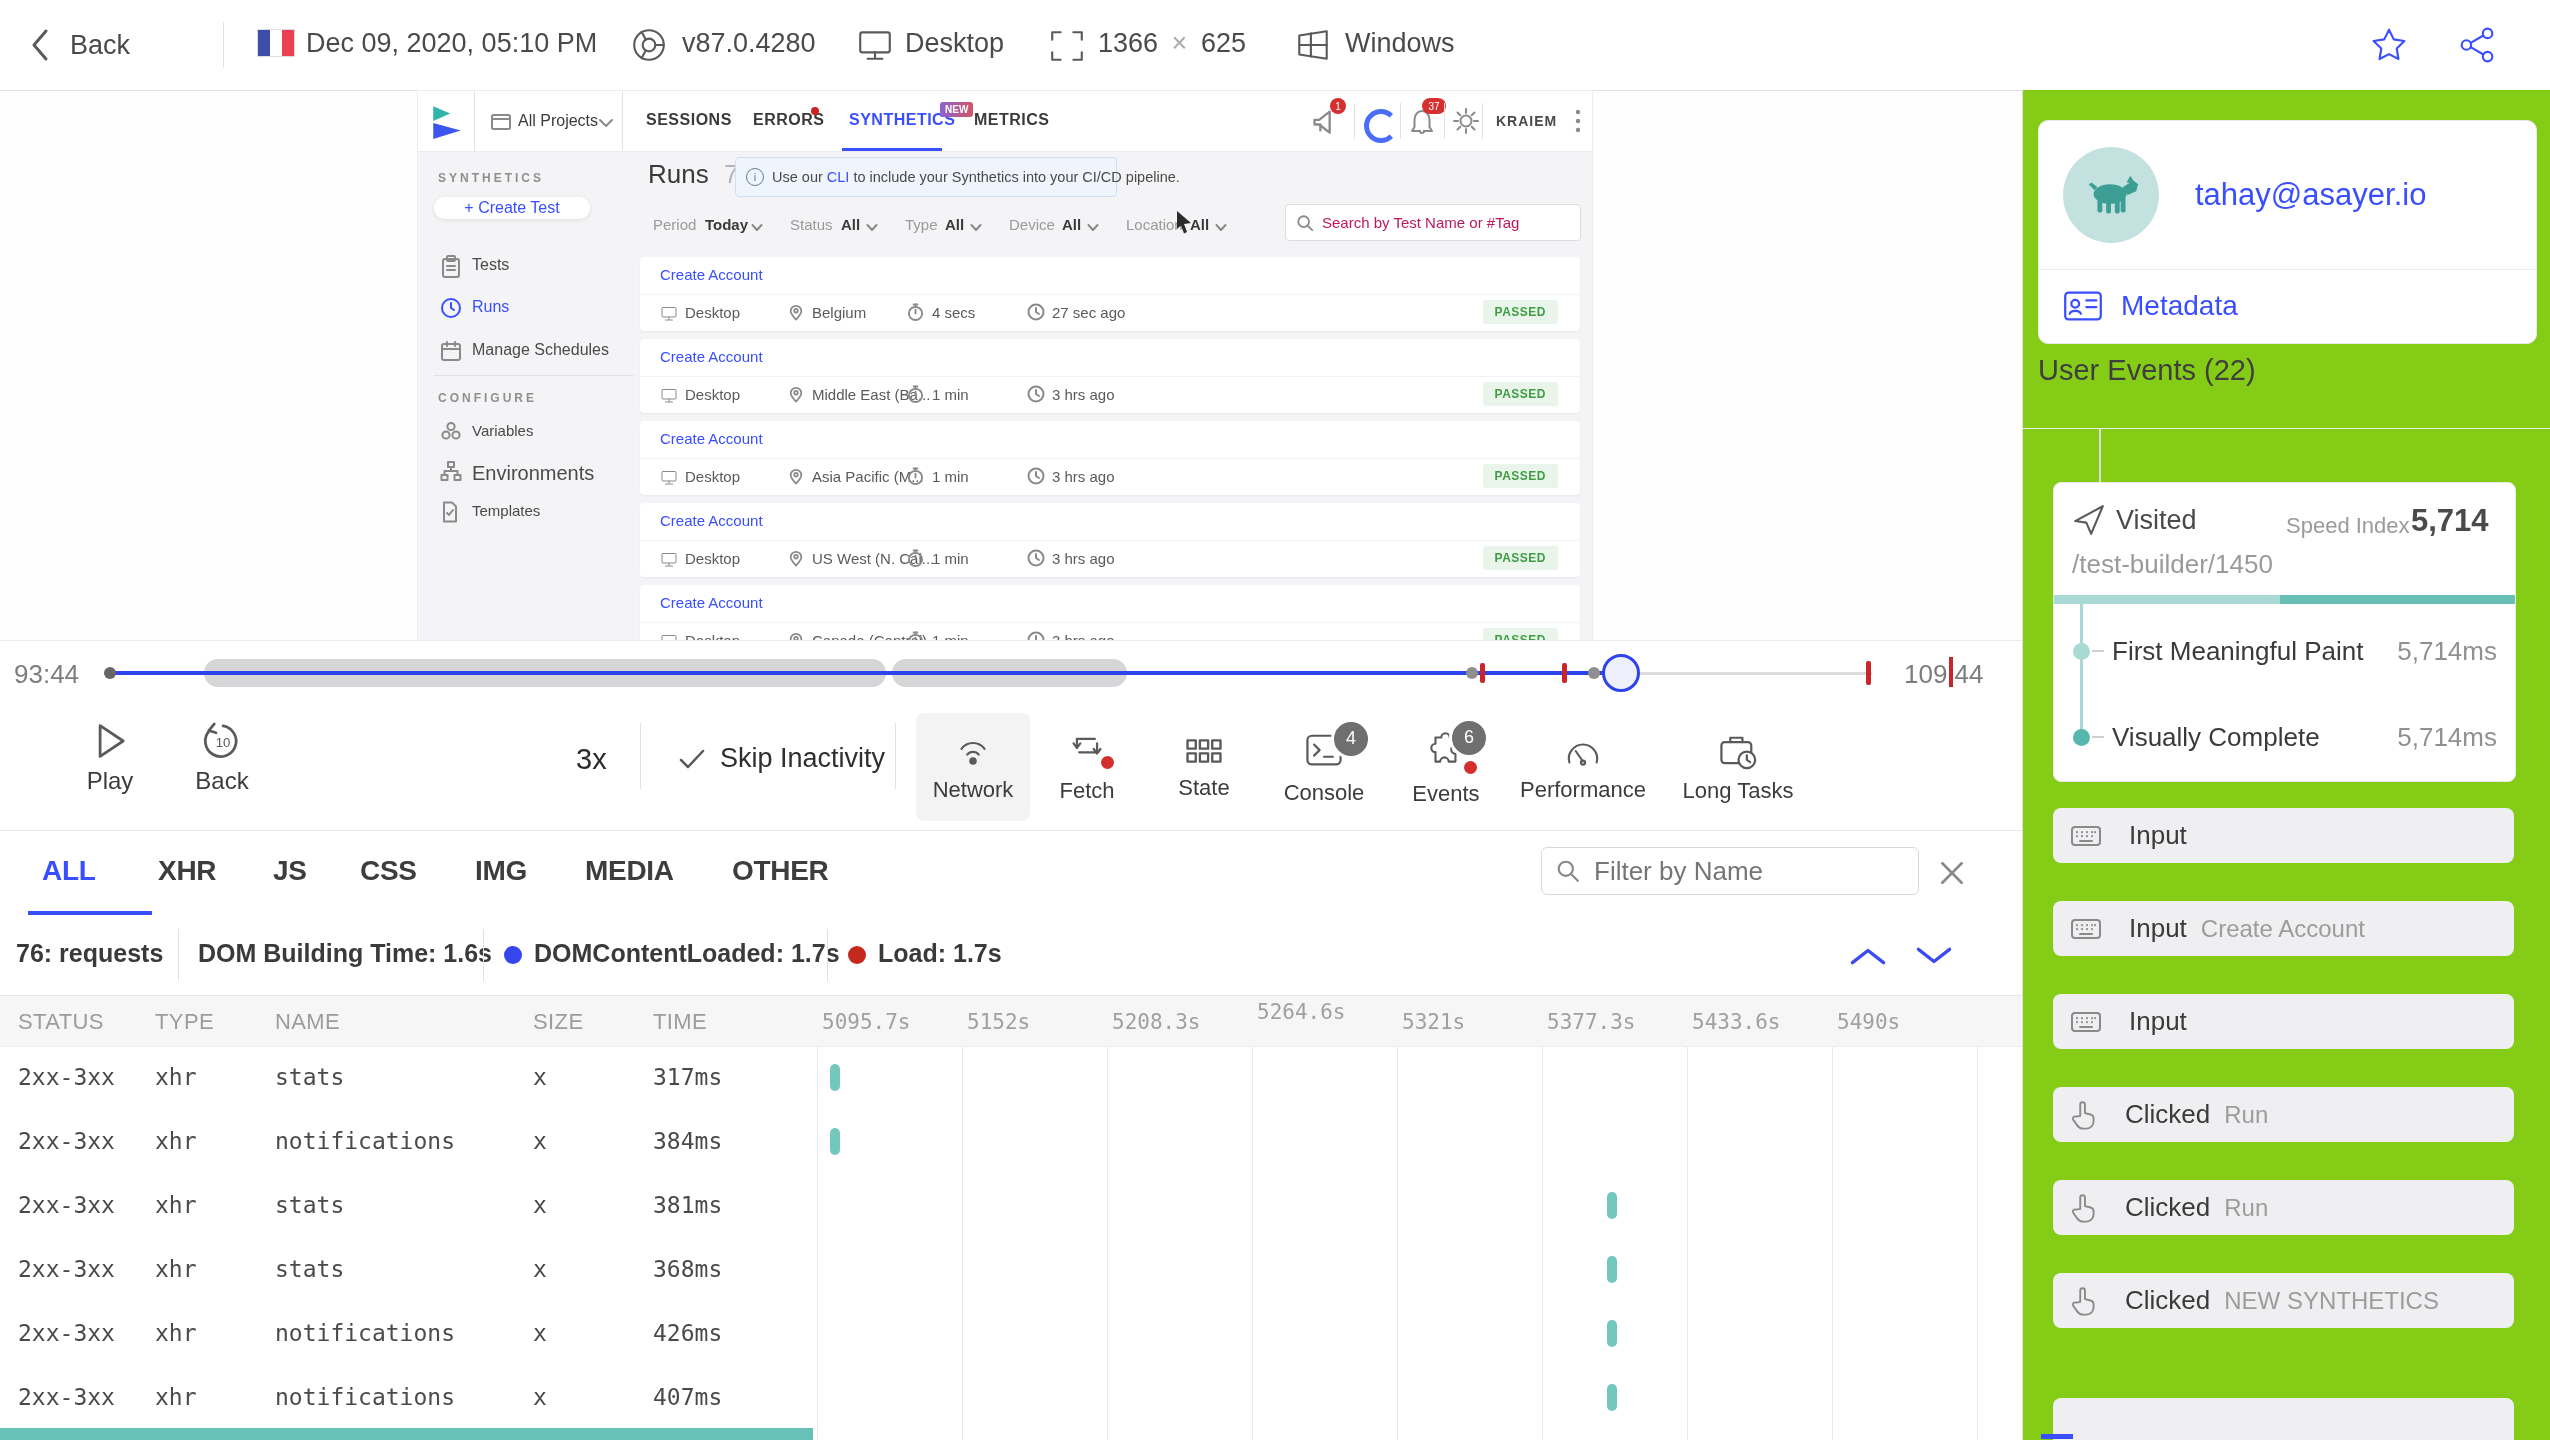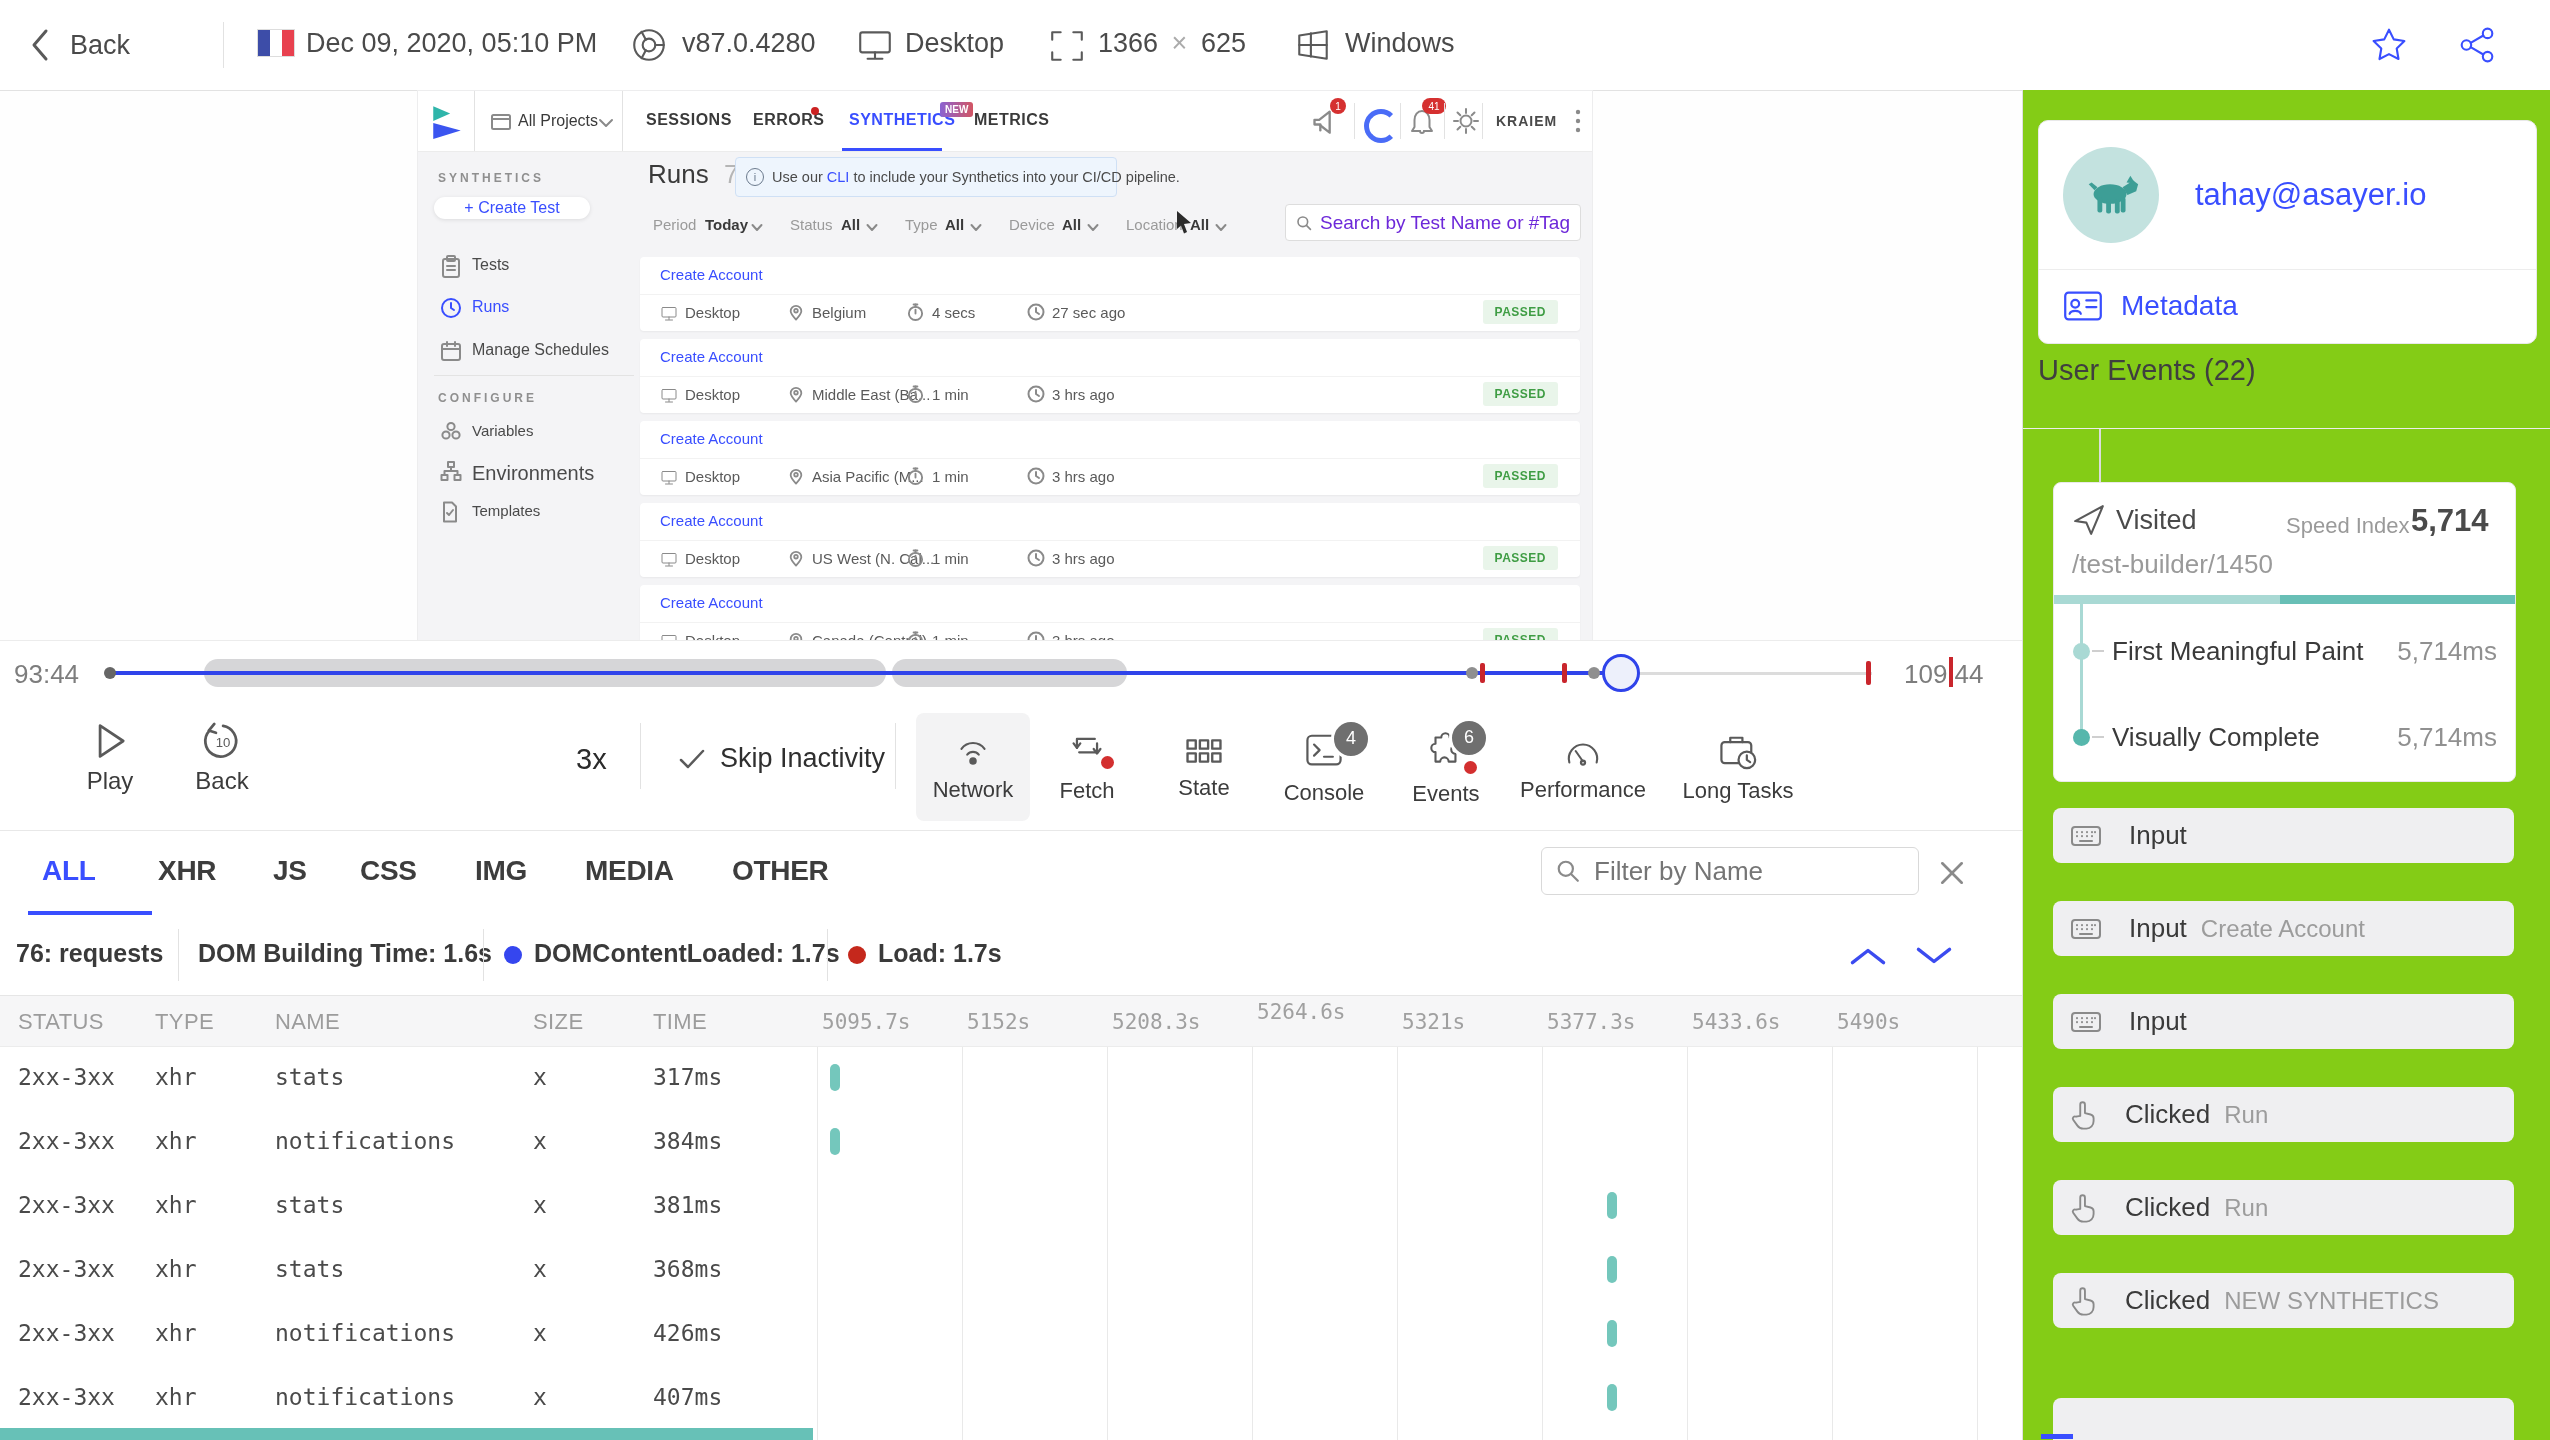--- a/index.html
+++ b/index.html
@@ -156,21 +156,21 @@
             <path d="M8 14 v5"></path>
         </svg>
         <span class="abs" style="left:912px;top:7px;width:16px;height:16px;border-radius:50%;background:#d53030;color:#fff;font-size:10px;display:flex;align-items:center;justify-content:center">1</span>
         <div class="vdiv abs" style="left:936px;top:12px;height:36px"></div>
         <div class="abs" style="left:946px;top:18px;width:24px;height:24px;border-radius:50%;border:5px solid #4a6cf7;border-right-color:transparent"></div>
         <div class="vdiv abs" style="left:982px;top:12px;height:36px"></div>
         <svg class="ic ic-gray abs" style="left:990px;top:15px" width="28" height="30" viewBox="0 0 28 30">
           <path d="M12 25 h-8 l2.5-4 v-7 c0-5 3-9 7.5-9 s7.5 4 7.5 9 v7 l2.5 4 h-8"></path>
             <path d="M12 25 a2 2 0 0 0 4 0"></path>
         </svg>
-        <span class="abs" style="left:1004px;top:7px;min-width:18px;height:16px;padding:0 3px;border-radius:8px;background:#d53030;color:#fff;font-size:10px;display:flex;align-items:center;justify-content:center">41</span>
+        <span class="abs" style="left:1004px;top:7px;min-width:18px;height:16px;padding:0 3px;border-radius:8px;background:#d53030;color:#fff;font-size:10px;display:flex;align-items:center;justify-content:center">37</span>
         <div class="vdiv abs" style="left:1026px;top:12px;height:36px"></div>
         <svg class="ic ic-gray abs" style="left:1034px;top:16px" width="28" height="28" viewBox="0 0 28 28">
           <circle cx="14" cy="14" r="5.5"></circle>
           <path d="M14 2 v4 M14 22 v4 M2 14 h4 M22 14 h4 M5.5 5.5 l2.8 2.8 M19.7 19.7 l2.8 2.8 M22.5 5.5 l-2.8 2.8 M8.3 19.7 l-2.8 2.8"></path>
         </svg>
         <div class="vdiv abs" style="left:1064px;top:12px;height:36px"></div>
         <span class="abs" style="left:1078px;top:22px;font-size:14px;font-weight:600;letter-spacing:1px;color:#4a4a4a">KRAIEM</span>
         <svg class="abs" style="left:1156px;top:17px" width="8" height="26" viewBox="0 0 8 26">
           <circle cx="4" cy="4" r="2.2" fill="#8a8a8a"></circle>
             <circle cx="4" cy="13" r="2.2" fill="#8a8a8a"></circle>
@@ -255,21 +255,21 @@
       <span class="filter-val abs" style="left:772px;top:125px">All</span>
       <svg class="ic ic-gray abs" style="left:797px;top:132px" width="12" height="9" viewBox="0 0 12 9">
           <polyline points="1.5,2 6,7 10.5,2"></polyline>
         </svg>
 
       <div class="abs" style="left:867px;top:113px;width:296px;height:37px;background:#fff;border:1px solid #ddd;border-radius:4px;display:flex;align-items:center;padding:0 10px;box-sizing:border-box;gap:8px">
         <svg class="ic ic-gray" width="18" height="18" viewBox="0 0 20 20">
             <circle cx="8.5" cy="8.5" r="6"></circle>
             <line x1="13" y1="13" x2="18" y2="18"></line>
           </svg>
-        <span style="font-size:19px;color:#6d28d9;white-space:nowrap">Search by Test Name or #Tag</span>
+        <span style="font-size:15px;color:#be185d;white-space:nowrap">Search by Test Name or #Tag</span>
       </div>
 
       <div class="run-card" style="top:166px">
         <span class="abs" style="left:20px;top:9px;font-size:15px;color:#394eff">Create Account</span>
         <div class="abs" style="left:0;top:37px;width:940px;height:1px;background:#f2f2f2"></div>
         <svg class="ic ic-gray abs" style="left:20px;top:48px" width="18" height="17" viewBox="0 0 36 34">
             <rect x="4" y="5" width="28" height="19" rx="2"></rect>
             <line x1="18" y1="24" x2="18" y2="29"></line>
             <line x1="11" y1="30" x2="25" y2="30"></line>
           </svg>

